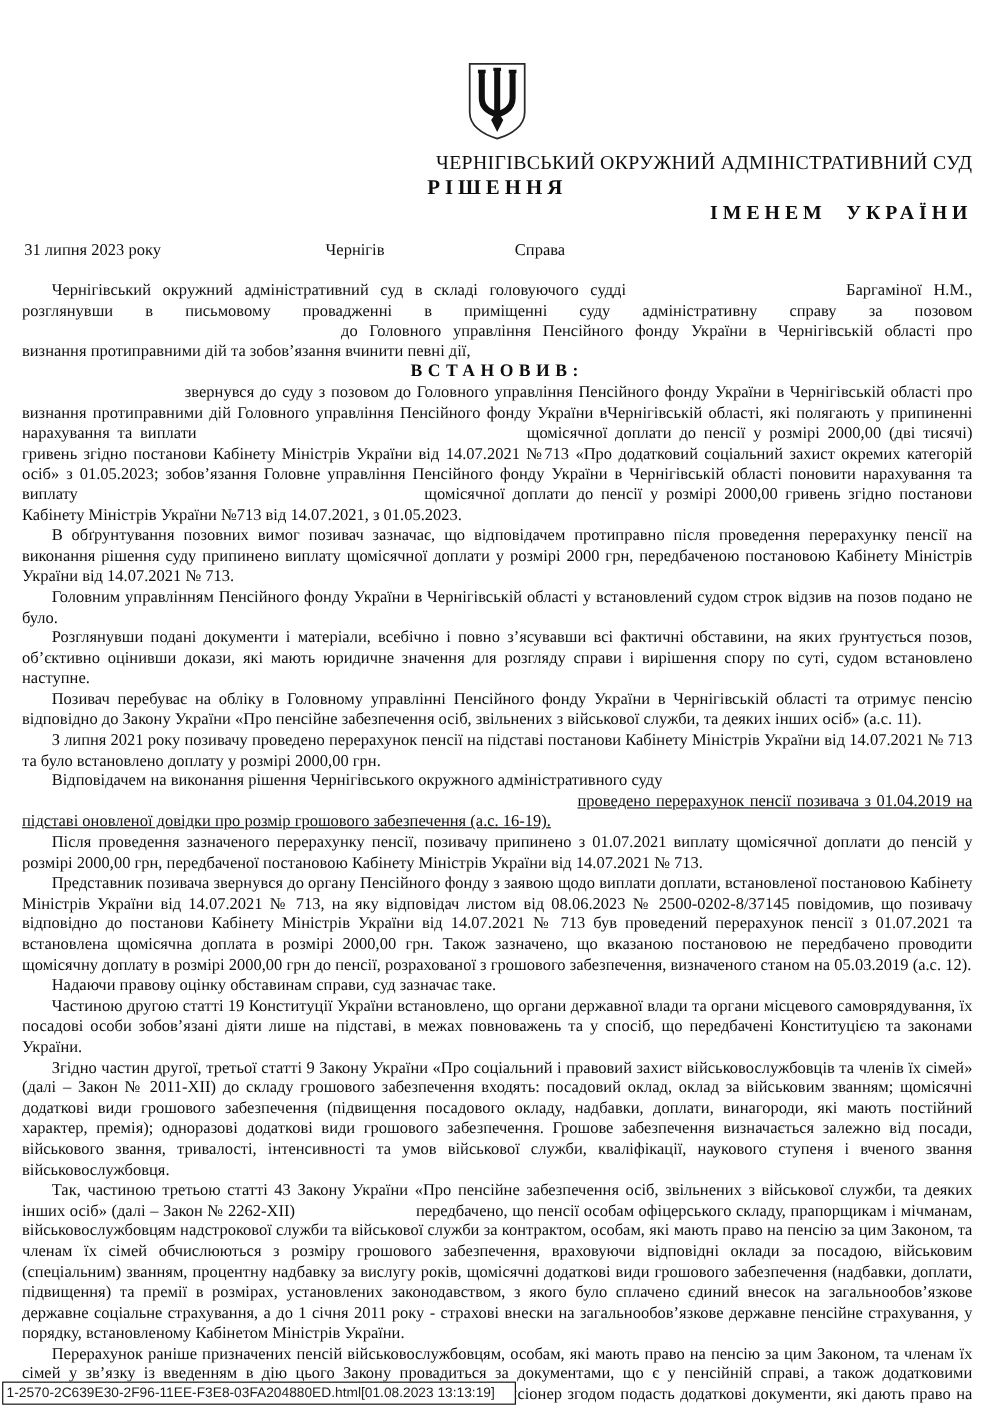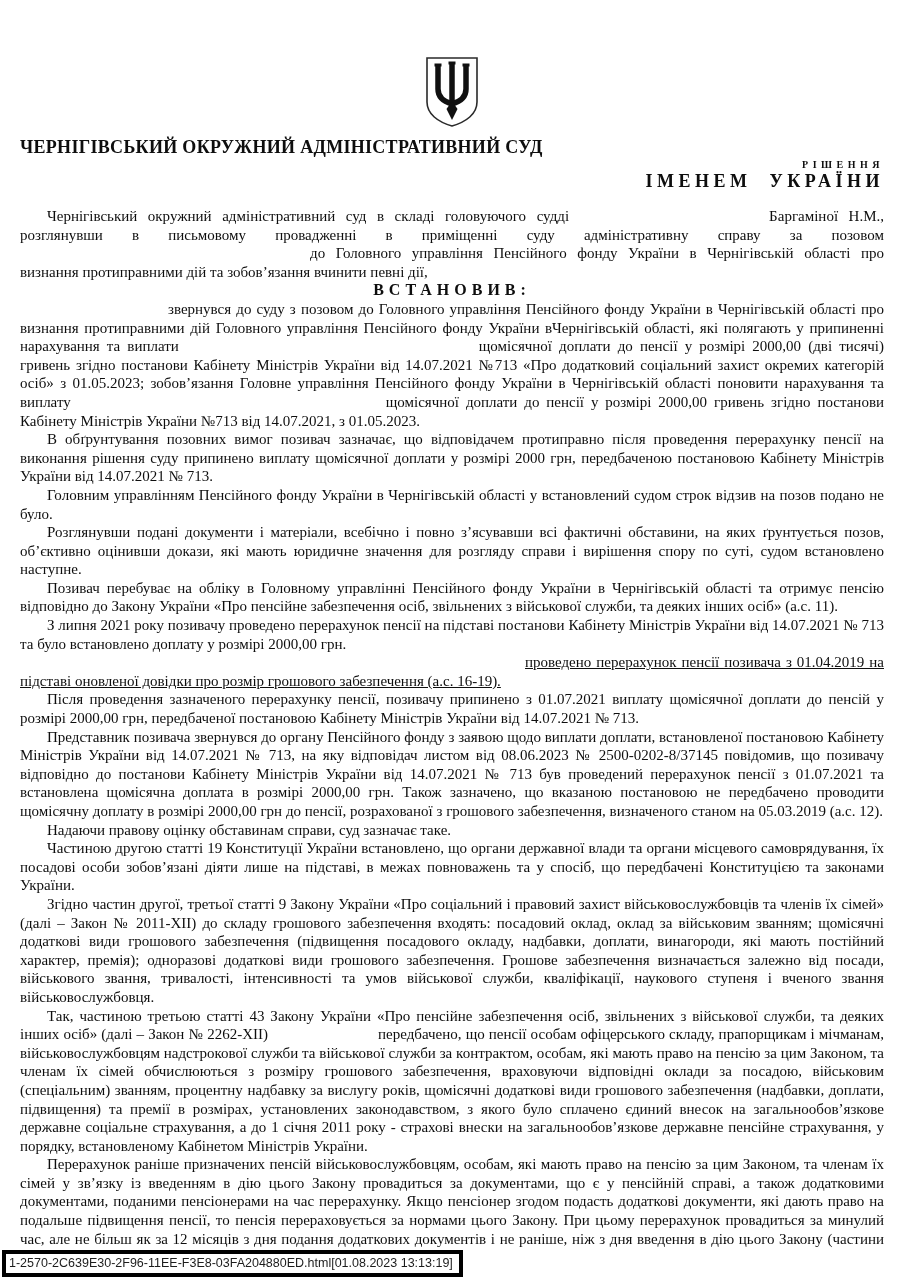--- a/index.html
+++ b/index.html
@@ -9,30 +9,30 @@
     color:#0e0e0e;
     font-family:"Liberation Serif","DejaVu Serif",serif;
     position:relative;
     overflow:hidden;
   }
   .page { padding:0 20px; }
 
   
   .emblem-wrap { text-align:center; padding-top:56px; }
   .court-name {
-    text-align:left;
+    text-align:right;
     font-size:18px;
-    font-weight:bold;
+    font-weight:normal;
     letter-spacing:0.3px;
     margin-top:5px;
     white-space:nowrap;
   }
   .doc-type {
-    text-align:right;
-    font-size:10px;
+    text-align:center;
+    font-size:19px;
     font-weight:bold;
     letter-spacing:4.5px;
     margin-top:1px;
   }
   .in-name {
     text-align:right;
     font-size:18px;
     font-weight:bold;
     letter-spacing:4.5px;
     word-spacing:9px;
@@ -68,22 +68,22 @@
   .g110 { width:110px; }
 
   
   .footer {
     position:absolute;
     left:2px;
     bottom:3px;
     font-family:"Liberation Sans","DejaVu Sans",sans-serif;
     font-size:12.5px;
     color:#1c1c1c;
-    border:4px solid #000000;
-    padding:2px 6px 3px 3px;
+    border:1px solid #000000;
+    padding:2px 18px 3px 3px;
     white-space:nowrap;
     background:#fff;
   }
 
   .trident-svg { display:inline-block; }
 </style>
 </head>
 <body>
 
 <div class="page">
@@ -99,39 +99,45 @@
         <path d="M10.5 9 H17.5 M24.5 7 H31.5 M38.5 9 H45.5"></path>
       </g>
       <path d="M28 45 L33.5 53 L28 64 L22.5 53 Z" fill="#101010"></path>
     </svg>
   </div>
 
   <div class="court-name">ЧЕРНІГІВСЬКИЙ ОКРУЖНИЙ АДМІНІСТРАТИВНИЙ СУД</div>
   <div class="doc-type">РІШЕННЯ</div>
   <div class="in-name">ІМЕНЕМ УКРАЇНИ</div>
 
+  <div class="meta-row">
+    <span class="meta-date">31 липня 2023 року</span>
+    <span class="meta-city">Чернігів</span>
+    <span class="meta-case">Справа</span>
+  </div>
 
   <div class="doc-body">
 
     <p><span>Чернігівський окружний адміністративний суд в складі головуючого судді</span><span class="gap g200"></span><span>Баргаміної Н.М., розглянувши в письмовому провадженні в приміщенні суду адміністративну справу за позовом</span><span class="gap g290"></span><span>до Головного управління Пенсійного фонду України в Чернігівській області про визнання протиправними дій та зобов’язання вчинити певні дії,</span></p>
 
     <p class="established">ВСТАНОВИВ:</p>
 
     <p class="no-indent"><span class="gap g148"></span><span>звернувся до суду з позовом до Головного управління Пенсійного фонду України в Чернігівській області про визнання протиправними дій Головного управління Пенсійного фонду України вЧернігівській області, які полягають у припиненні нарахування та виплати</span><span class="gap g300"></span><span>щомісячної доплати до пенсії у розмірі 2000,00 (дві тисячі) гривень згідно постанови Кабінету Міністрів України від 14.07.2021 №713 «Про додатковий соціальний захист окремих категорій осіб» з 01.05.2023; зобов’язання Головне управління Пенсійного фонду України в Чернігівській області поновити нарахування та виплату</span><span class="gap g315"></span><span>щомісячної доплати до пенсії у розмірі 2000,00 гривень згідно постанови Кабінету Міністрів України №713 від 14.07.2021, з 01.05.2023.</span></p>
 
     <p>В обґрунтування позовних вимог позивач зазначає, що відповідачем протиправно після проведення перерахунку пенсії на виконання рішення суду припинено виплату щомісячної доплати у розмірі 2000 грн, передбаченою постановою Кабінету Міністрів України від 14.07.2021 № 713.</p>
 
     <p>Головним управлінням Пенсійного фонду України в Чернігівській області у встановлений судом строк відзив на позов подано не було.</p>
 
     <p>Розглянувши подані документи і матеріали, всебічно і повно з’ясувавши всі фактичні обставини, на яких ґрунтується позов, об’єктивно оцінивши докази, які мають юридичне значення для розгляду справи і вирішення спору по суті, судом встановлено наступне.</p>
 
     <p>Позивач перебуває на обліку в Головному управлінні Пенсійного фонду України в Чернігівській області та отримує пенсію відповідно до Закону України «Про пенсійне забезпечення осіб, звільнених з військової служби, та деяких інших осіб» (а.с. 11).</p>
 
     <p>З липня 2021 року позивачу проведено перерахунок пенсії на підставі постанови Кабінету Міністрів України від 14.07.2021 № 713 та було встановлено доплату у розмірі 2000,00 грн.</p>
 
+    <p>Відповідачем на виконання рішення Чернігівського окружного адміністративного суду</p>
     <p class="big-indent">проведено перерахунок пенсії позивача з 01.04.2019 на підставі оновленої довідки про розмір грошового забезпечення (а.с. 16-19).</p>
 
     <p>Після проведення зазначеного перерахунку пенсії, позивачу припинено з 01.07.2021 виплату щомісячної доплати до пенсій у розмірі 2000,00 грн, передбаченої постановою Кабінету Міністрів України від 14.07.2021 № 713.</p>
 
     <p>Представник позивача звернувся до органу Пенсійного фонду з заявою щодо виплати доплати, встановленої постановою Кабінету Міністрів України від 14.07.2021 № 713, на яку відповідач листом від 08.06.2023 № 2500-0202-8/37145 повідомив, що позивачу відповідно до постанови Кабінету Міністрів України від 14.07.2021 № 713 був проведений перерахунок пенсії з 01.07.2021 та встановлена щомісячна доплата в розмірі 2000,00 грн. Також зазначено, що вказаною постановою не передбачено проводити щомісячну доплату в розмірі 2000,00 грн до пенсії, розрахованої з грошового забезпечення, визначеного станом на 05.03.2019 (а.с. 12).</p>
 
     <p>Надаючи правову оцінку обставинам справи, суд зазначає таке.</p>
 
     <p>Частиною другою статті 19 Конституції України встановлено, що органи державної влади та органи місцевого самоврядування, їх посадові особи зобов’язані діяти лише на підставі, в межах повноважень та у спосіб, що передбачені Конституцією та законами України.</p>
 

